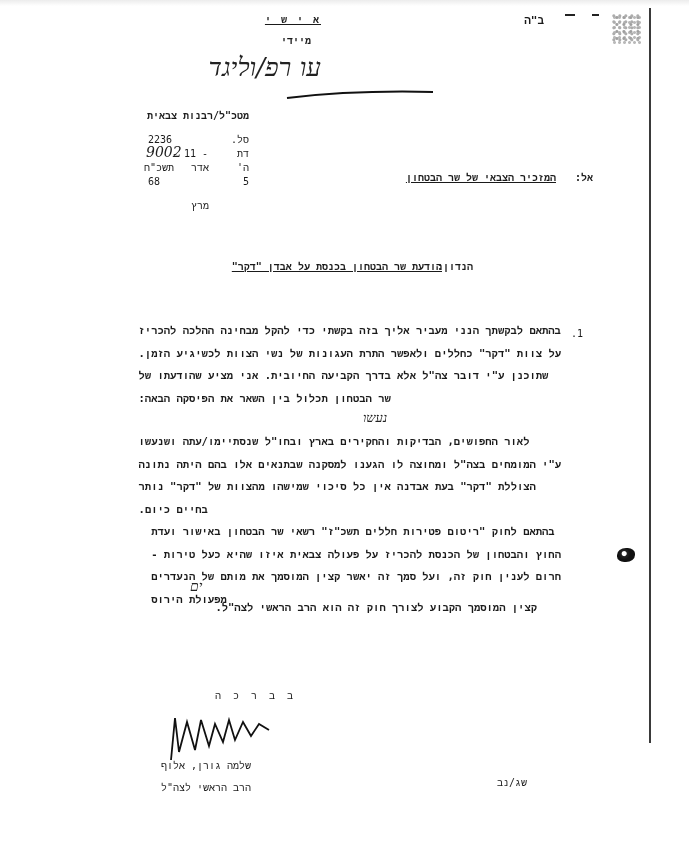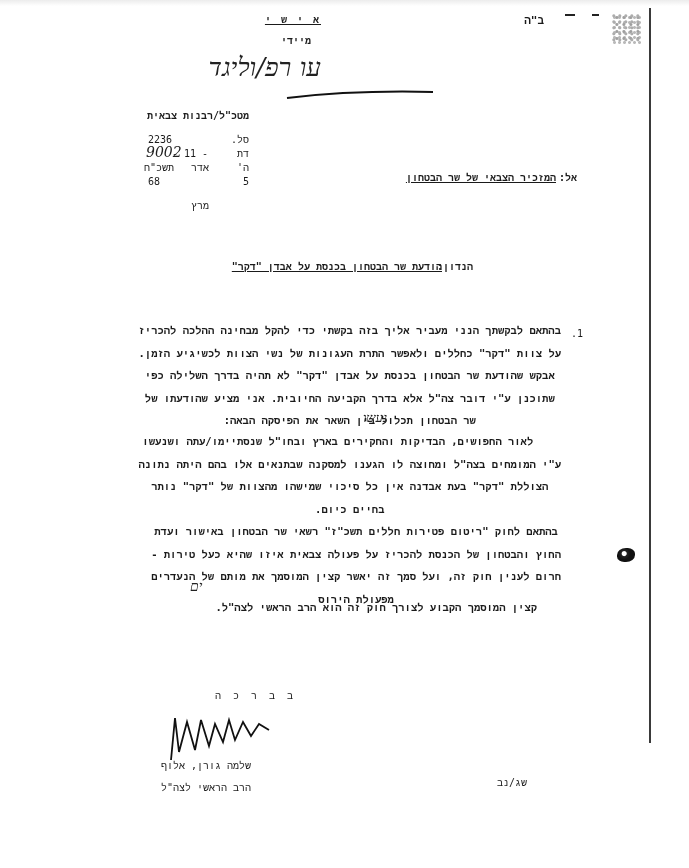--- a/index.html
+++ b/index.html
@@ -12,21 +12,21 @@
   .vline { position:absolute; left:649px; top:8px; width:2px; height:735px; background:#3a3a3a; }
   .speckle { position:absolute; left:612px; top:14px; width:30px; height:30px;
     background: radial-gradient(circle at 30% 30%, #999 1px, transparent 2px),
                 radial-gradient(circle at 70% 50%, #888 1px, transparent 2px),
                 radial-gradient(circle at 50% 70%, #aaa 1px, transparent 2px);
     background-size:6px 6px, 7px 7px, 5px 5px; opacity:0.8; }
   .dash { position:absolute; height:2px; background:#222; }
   .t { position:absolute; direction:rtl; white-space:nowrap; font-size:10px; font-weight:bold; }
   .u { text-decoration:underline; }
   .hand { font-family:"DejaVu Serif", serif; font-style:italic; font-weight:normal; color:#222; }
-  .para { position:absolute; direction:rtl; text-align:center; font-size:10.5px; font-weight:bold; line-height:22.5px; white-space:nowrap; }
+  .para { position:absolute; direction:rtl; text-align:left; font-size:10.5px; font-weight:bold; line-height:22.5px; white-space:nowrap; }
   .ltr { direction:ltr; }
   .blob { position:absolute; left:617px; top:548px; width:18px; height:14px; border-radius:50% 40% 50% 40%;
     background:radial-gradient(circle at 40% 40%, #fff 2px, #222 3px, #111 6px); }
 </style>
 </head>
 <body>
 
 <div class="topbar"></div>
 <div class="vline"></div>
 <div class="speckle"></div>
@@ -47,31 +47,30 @@
 <div class="t" style="right:440px;top:148px;font-weight:normal;">דת</div>
 <div class="t" style="left:172px;top:148px;font-weight:normal;direction:ltr;">- 11 -</div>
 <div class="t hand" style="left:146px;top:144px;font-size:14px;direction:ltr;">9002</div>
 <div class="t" style="right:440px;top:162px;font-weight:normal;">ה'</div>
 <div class="t" style="right:480px;top:162px;font-weight:normal;">אדר</div>
 <div class="t" style="right:515px;top:162px;font-weight:normal;">תשכ"ח</div>
 <div class="t" style="right:440px;top:176px;font-weight:normal;">5</div>
 <div class="t" style="right:480px;top:176px;font-weight:normal;margin-top:24px;">מרץ</div>
 <div class="t" style="left:148px;top:176px;font-weight:normal;direction:ltr;">68</div>
 
-<div class="t" style="right:112px;top:172px;">אל:</div>
+<div class="t" style="right:96px;top:172px;">אל:</div>
 <div class="t u" style="right:133px;top:172px;">המזכיר הצבאי של שר הבטחון</div>
 
 <div class="t" style="right:216px;top:261px;">הנדון:</div>
 <div class="t u" style="right:247px;top:261px;">הודעת שר הבטחון בכנסת על אבדן "דקר"</div>
 
 <div class="t" style="right:106px;top:328px;font-weight:normal;">1.</div>
 <div class="para" style="right:128px;top:319px;">
   <div>בהתאם לבקשתך הנני מעביר אליך בזה בקשתי כדי להקל מבחינה ההלכה להכריז</div>
   <div>על צוות "דקר" כחללים ולאפשר התרת העגונות של נשי הצוות לכשיגיע הזמן.</div>
-  <div>אבקש שהודעת שר הבטחון בכנסת על אבדן "דקר" לא תהיה בדרך השלילה כפי</div>
   <div>שתוכנן ע"י דובר צה"ל אלא בדרך הקביעה החיובית. אני מציע שהודעתו של</div>
   <div>שר הבטחון תכלול בין השאר את הפיסקה הבאה:</div>
 </div>
 
 <div class="t hand" style="left:363px;top:410px;font-size:13px;">נעשו</div>
 
 <div class="para" style="right:128px;top:430px;">
   <div style="padding-right:24px;">לאור החפושים, הבדיקות והחקירים בארץ ובחו"ל שנסתיימו/עתה ושנעשו</div>
   <div>ע"י המומחים בצה"ל ומחוצה לו הגענו למסקנה שבתנאים אלו בהם היתה נתונה</div>
   <div>הצוללת "דקר" בעת אבדנה אין כל סיכוי שמישהו מהצוות של "דקר" נותר</div>

